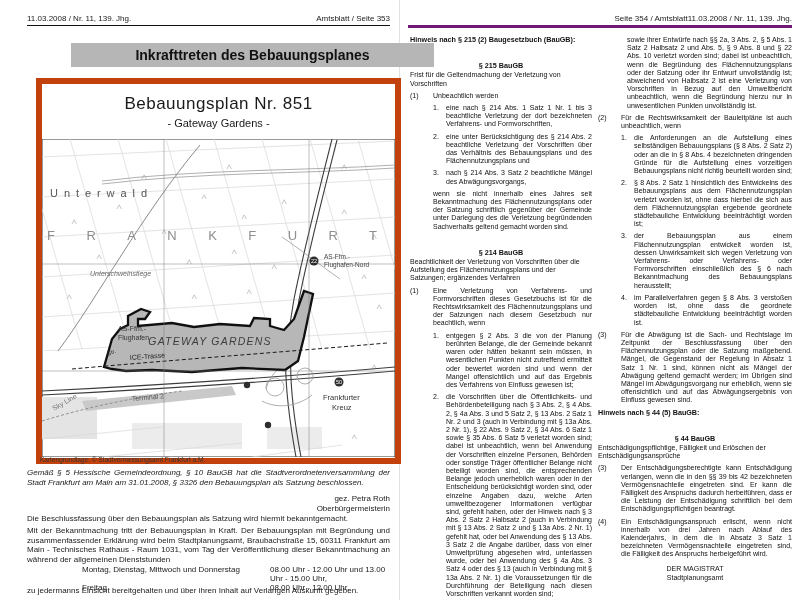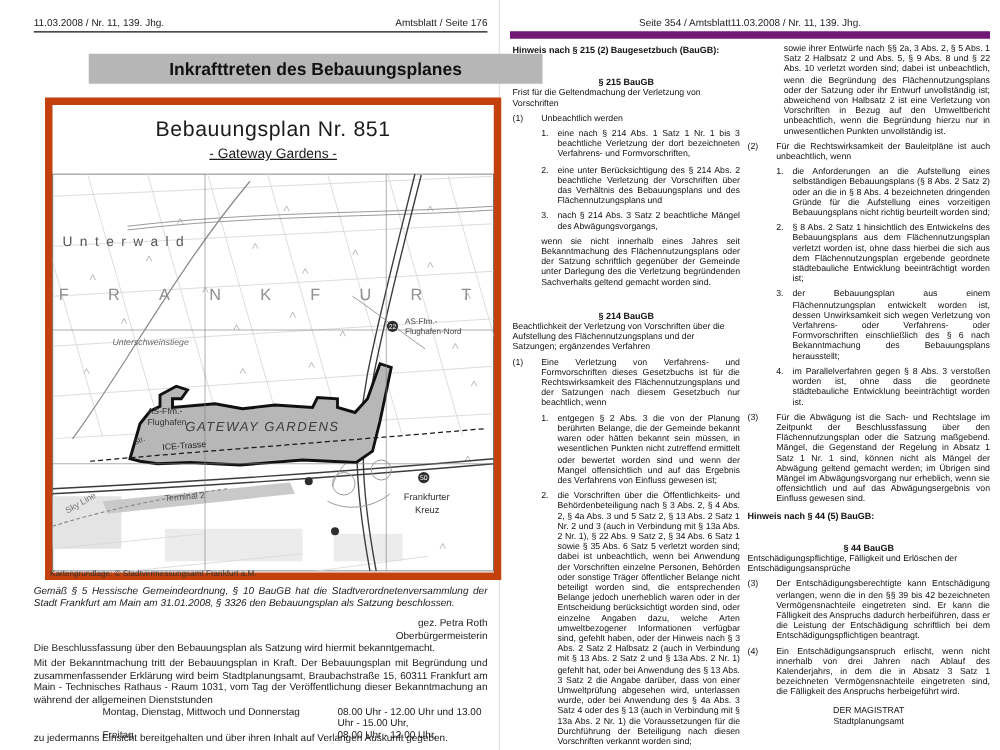--- a/index.html
+++ b/index.html
@@ -10,35 +10,35 @@
   
   .lp-header{position:absolute;left:27px;top:14px;width:363px;display:flex;
              justify-content:space-between;font-size:8px;border-bottom:1px solid #111;
              padding-bottom:2px;}
   .title-bar{position:absolute;left:27px;top:43px;width:363px;height:24px;background:#b6b6b6;
              font-size:14px;font-weight:bold;text-align:center;line-height:24px;color:#111;margin-left:44px;}
   .figure{position:absolute;left:36px;top:78px;width:353px;height:374px;border:6px solid #c2410c;
           background:#fff;}
   .fig-head{position:absolute;left:0;top:0;width:100%;height:54px;text-align:center;}
   .fig-title{font-size:17px;margin-top:10px;letter-spacing:.5px;}
-  .fig-sub{font-size:11px;margin-top:3px;text-decoration:underline;}
+  .fig-sub{font-size:11px;margin-top:3px;}
   .map{position:absolute;left:0;top:55px;width:353px;height:318px;display:block;}
   .caption{position:absolute;left:40px;top:456px;font-size:6.5px;color:#333;}
   .para{position:absolute;left:27px;width:363px;font-size:8px;line-height:9.8px;
         text-align:justify;}
   .sig-block{position:absolute;left:27px;width:363px;text-align:right;font-size:8px;
              line-height:9.5px;}
   .hours{position:absolute;left:27px;width:363px;font-size:8px;line-height:9.2px;}
   .hours .row{display:flex;padding-left:55px;justify-content:space-between;}
   .hours .days{flex:0 0 188px;}
   .hours .time{flex:1;}
 
   
   .rp-header{position:absolute;left:408px;top:14px;width:384px;display:flex;
-             justify-content:center;font-size:8px;border-bottom:6px solid #701a75;
+             justify-content:flex-end;font-size:8px;border-bottom:3px solid #701a75;
              padding-bottom:2px;}
   .col{position:absolute;top:36px;font-size:7px;line-height:8.2px;color:#111;}
   .col1{left:410px;width:182px;}
   .col2{left:598px;width:194px;}
   .bh{font-weight:bold;font-size:7.2px;margin-bottom:3px;}
   .bc{font-weight:bold;font-size:7.2px;text-align:center;margin:18px 0 1px 0;}
   .bsub{margin-bottom:4px;}
   .pn{display:flex;margin-bottom:4px;}
   .pn .pl{flex:0 0 23px;}
   .pn .pt{flex:1;text-align:justify;}
@@ -51,21 +51,21 @@
 </style>
 </head>
 <body>
 
 <div class="sheet">
   <div class="divider"></div>
 
   <div>
     <div class="lp-header">
       <span>11.03.2008 / Nr. 11, 139. Jhg.</span>
-      <span>Amtsblatt / Seite 176</span>
+      <span>Amtsblatt / Seite 353</span>
     </div>
 
     <div class="title-bar">Inkrafttreten des Bebauungsplanes</div>
 
     <div class="figure">
       <div class="fig-head">
         <div class="fig-title">Bebauungsplan Nr. 851</div>
         <div class="fig-sub">- Gateway Gardens -</div>
       </div>
 

